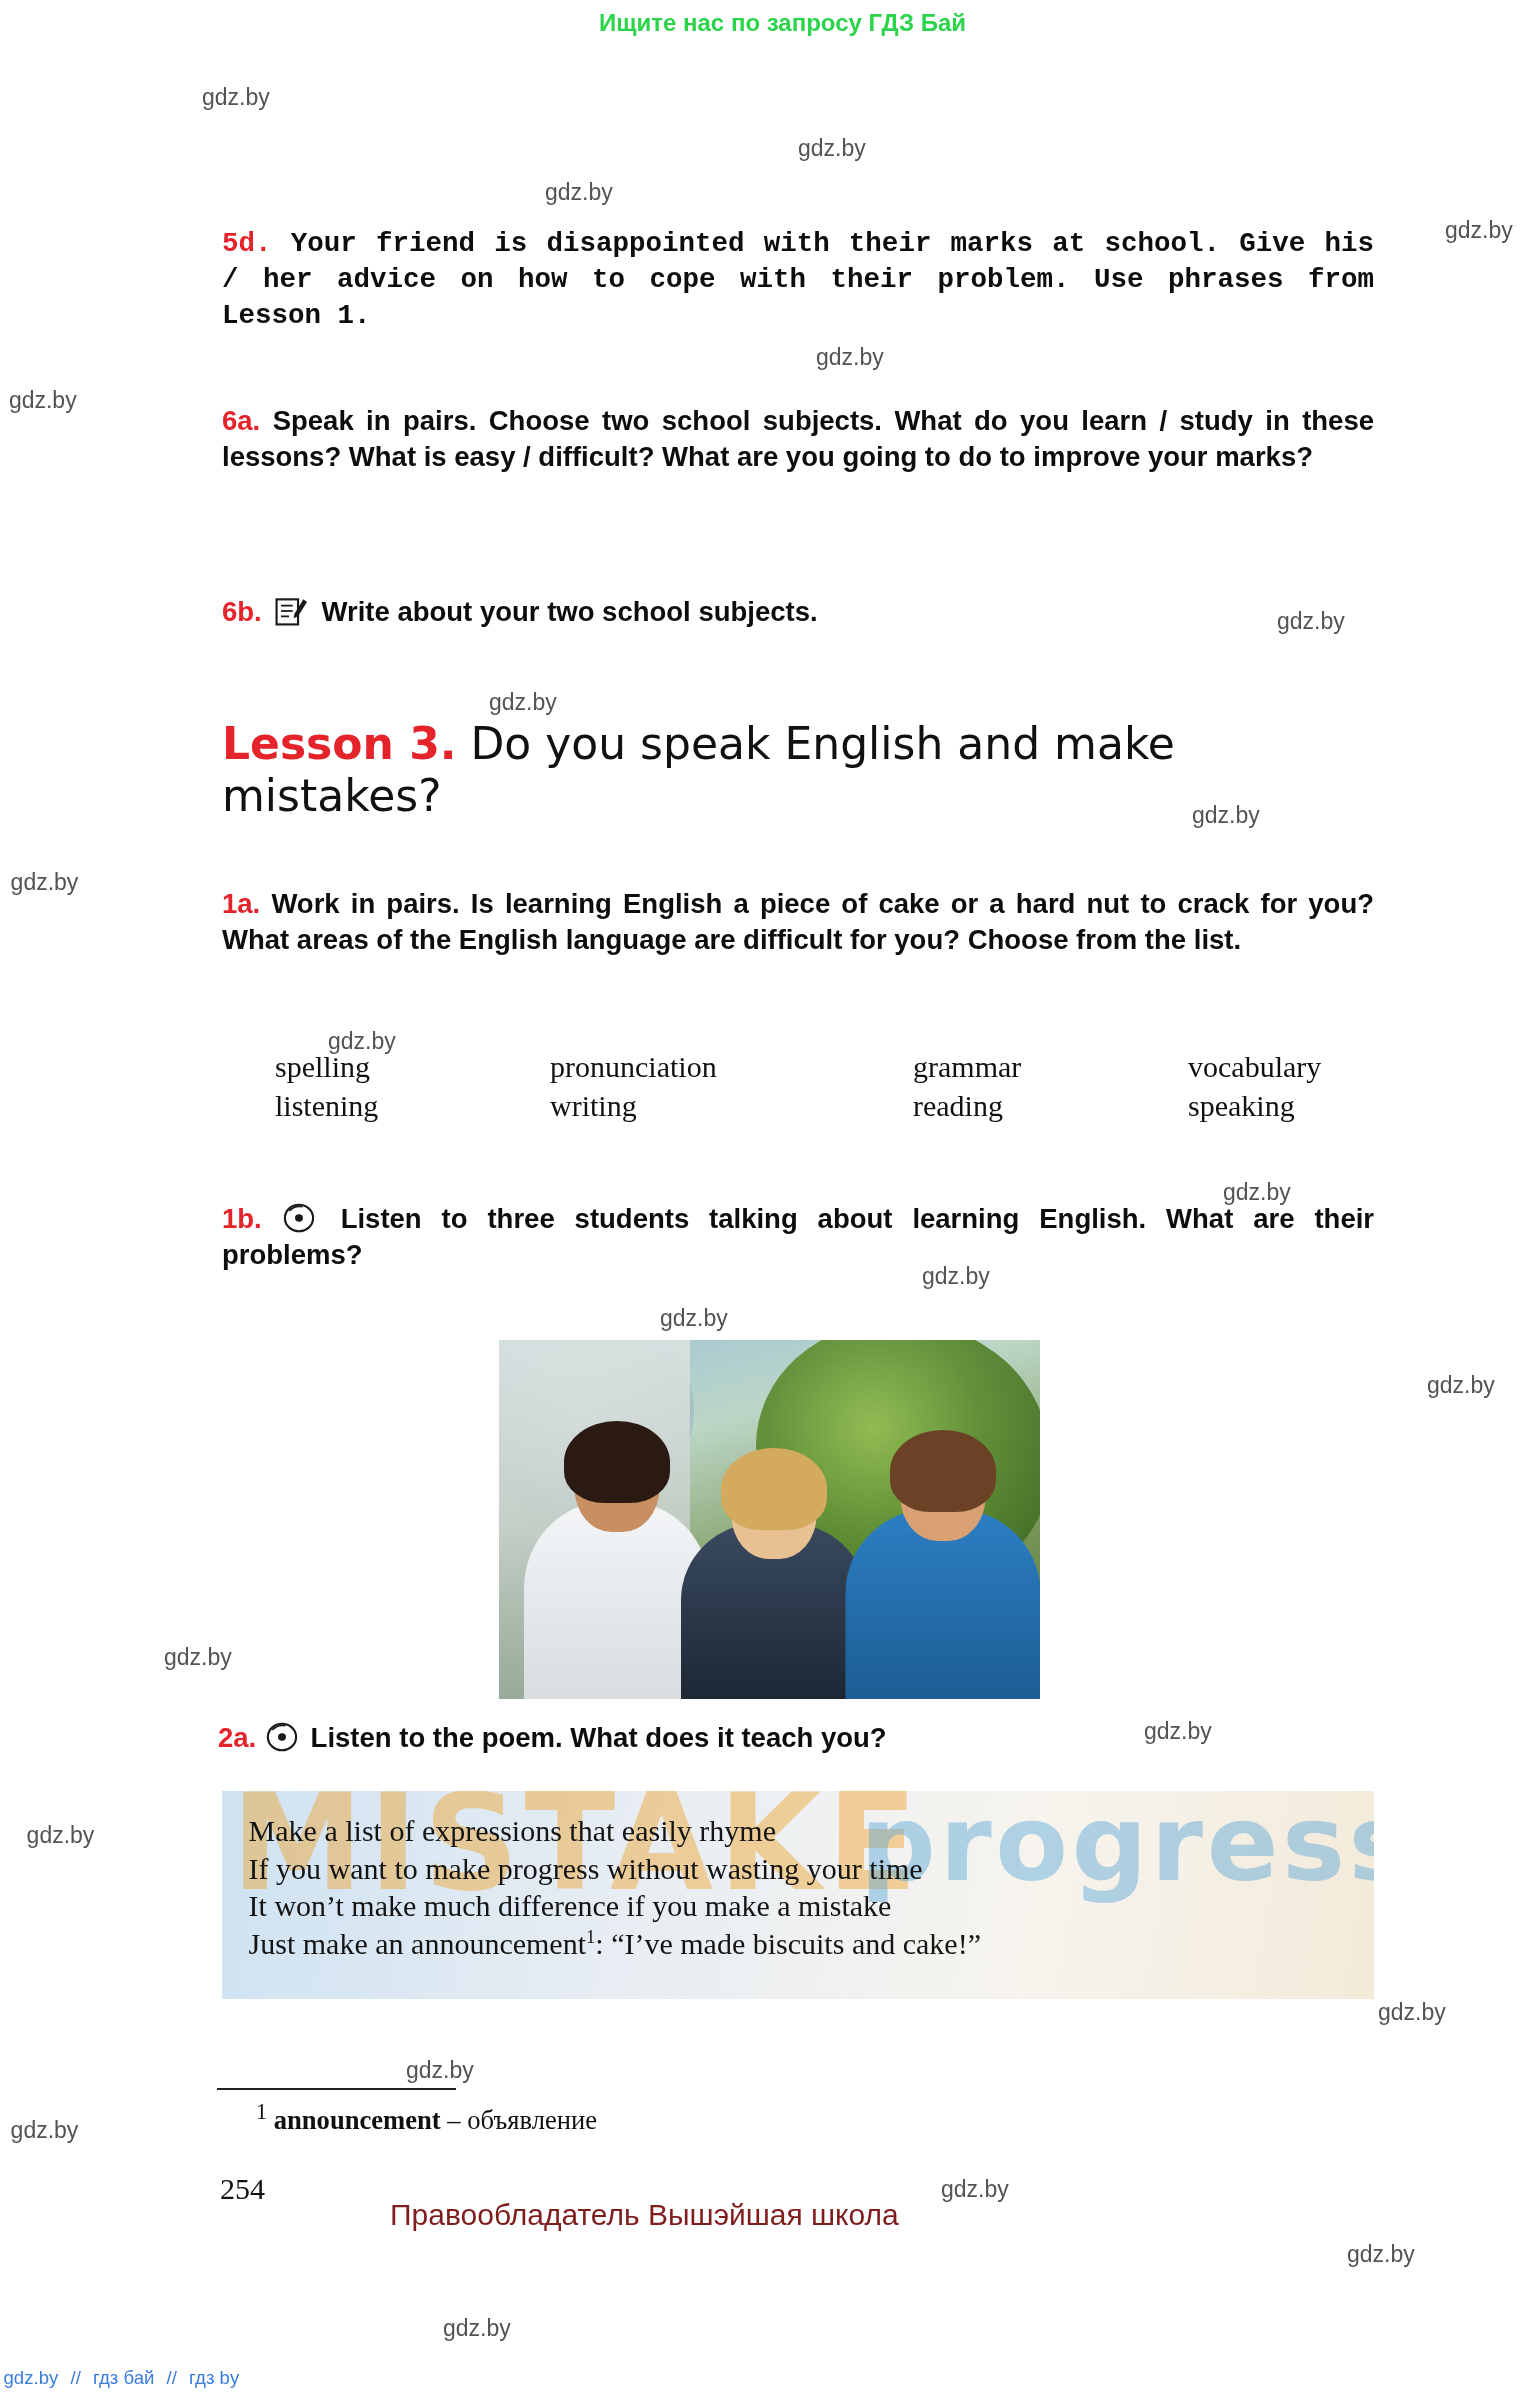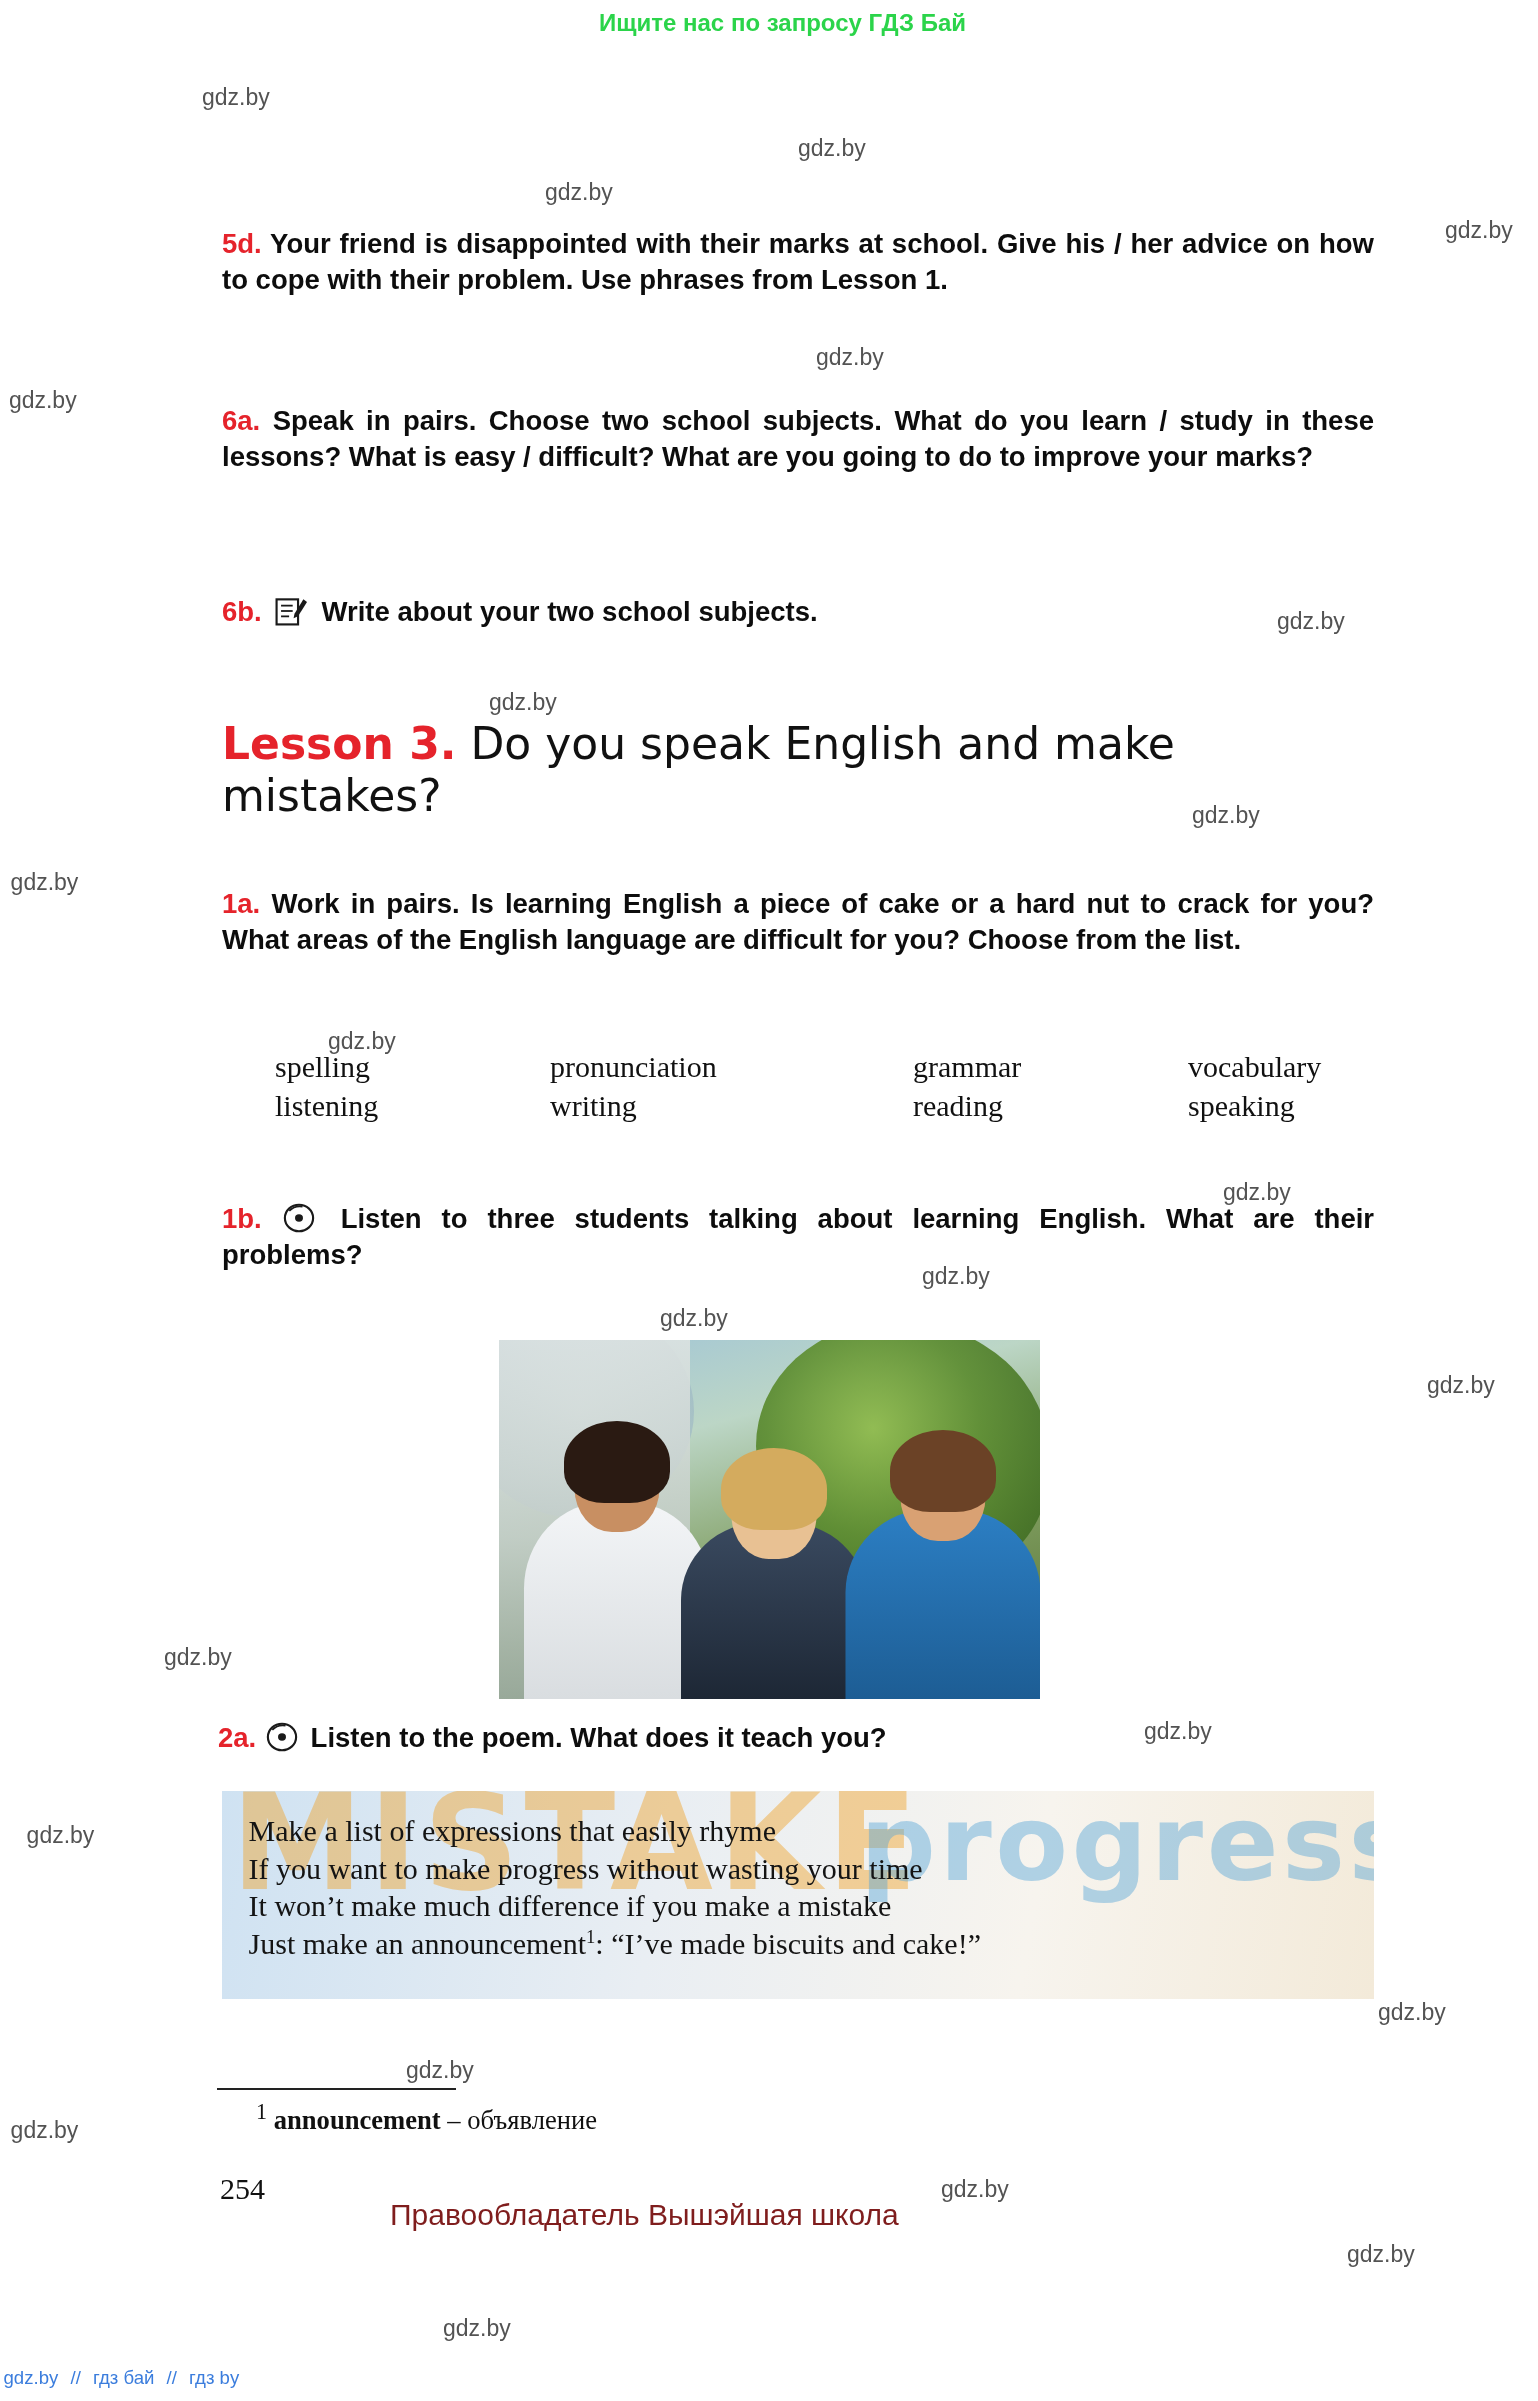--- a/index.html
+++ b/index.html
@@ -258,21 +258,21 @@
     margin: 0 7px 0 3.5px;
   }
 </style>
 </head>
 <body>
 
 <div class="page">
 
   <div class="top-banner">Ищите нас по запросу ГДЗ Бай</div>
 
-  <div class="ex justify" style="left:222px; top:226px; width:1152px;">
+  <div class="ex justify" style="left:222px; top:226px; width:1152px;font-family:Liberation Mono, monospace;">
     <span class="num">5d.</span>
     <span>Your friend is disappointed with their marks at school. Give his / her advice on how to cope with their problem. Use phrases from Lesson 1.</span>
   </div>
 
   <div class="ex justify" style="left:222px; top:403px; width:1152px;">
     <span class="num">6a.</span>
     <span>Speak in pairs. Choose two school subjects. What do you learn / study in these lessons? What is easy / difficult? What are you going to do to improve your marks?</span>
   </div>
 
   <div class="ex" style="left:222px; top:594px; width:1152px;">

